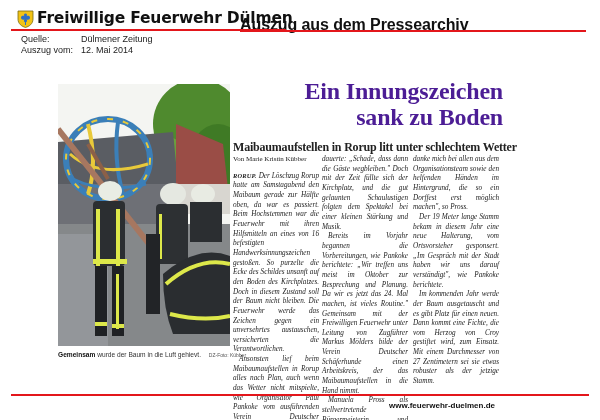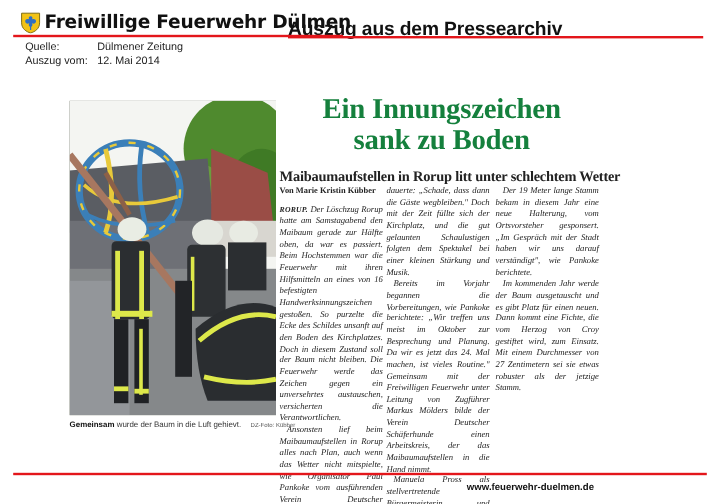--- a/index.html
+++ b/index.html
@@ -10,26 +10,26 @@
   .archive-label { position:absolute; left:240px; top:16px; font-size:16px; font-weight:bold; color:#111; letter-spacing:-0.1px; white-space:nowrap; }
   .red-rule { position:absolute; height:2px; background:#e3161b; }
   .meta { position:absolute; left:21px; font-size:9px; color:#222; white-space:nowrap; }
   .meta .k { display:inline-block; width:60px; }
 
   .photo { position:absolute; left:58px; top:84px; width:172px; height:262px; overflow:hidden; background:#7d8276; }
   .caption { position:absolute; left:58px; top:351px; font-size:6.6px; color:#333; white-space:nowrap; }
   .caption b { color:#111; }
   .caption .credit { font-size:5px; color:#555; margin-left:6px; }
 
-  .headline { position:absolute; left:233px; top:78px; width:270px; text-align:center; font-family:"Liberation Serif", serif; font-weight:bold; font-size:24px; line-height:26px; color:#15803d; letter-spacing:-0.2px; }
+  .headline { position:absolute; left:233px; top:78px; width:270px; text-align:right; font-family:"Liberation Serif", serif; font-weight:bold; font-size:24px; line-height:26px; color:#4c1d95; letter-spacing:-0.2px; }
   .subhead { position:absolute; left:233px; top:140px; width:270px; text-align:center; font-family:"Liberation Serif", serif; font-weight:bold; font-size:12px; color:#222; white-space:nowrap; letter-spacing:-0.2px; }
   .col { position:absolute; top:155px; width:86px; font-family:"Liberation Serif", serif; font-size:7.2px; line-height:9.65px; color:#222; text-align:justify; hyphens:manual; }
   .col p { margin:0; text-indent:6px;font-style:italic; }
   .col p.noind { text-indent:0; }
-  .byline { font-family:"Liberation Serif", serif; font-size:7px; font-weight:bold; color:#222; margin-bottom:6px; text-align:left; text-indent:0; white-space:nowrap; }
+  .byline { font-family:"Liberation Serif", serif; font-size:7px; font-weight:normal; color:#222; margin-bottom:6px; text-align:left; text-indent:0; white-space:nowrap; }
   .dateline { font-weight:bold; letter-spacing:0.2px; font-size:6.4px; }
 
   .footer-url { position:absolute; left:0; top:401px; width:495px; text-align:right; font-size:8px; font-weight:bold; color:#111; }
 </style>
 </head>
 <body>
 
 <div class="header">
   <svg class="logo" viewBox="0 0 17 18">
     <path d="M1 1 H16 V9 C16 14 12 16.5 8.5 17.5 C5 16.5 1 14 1 9 Z" fill="#f2c316" stroke="#7a6a10" stroke-width="0.8"></path>
@@ -118,18 +118,19 @@
   <p>Ansonsten lief beim Maibaumaufstellen in Rorup alles nach Plan, auch wenn das Wetter nicht mitspielte, wie Organisator Paul Pankoke vom ausführenden Verein Deutscher Schäferhunde be-</p>
 </div>
 
 <div class="col" style="left:322px;">
   <p class="noind">dauerte: „Schade, dass dann die Gäste wegbleiben." Doch mit der Zeit füllte sich der Kirchplatz, und die gut gelaunten Schaulustigen folgten dem Spektakel bei einer kleinen Stärkung und Musik.</p>
   <p>Bereits im Vorjahr begannen die Vorbereitungen, wie Pankoke berichtete: „Wir treffen uns meist im Oktober zur Besprechung und Planung. Da wir es jetzt das 24. Mal machen, ist vieles Routine." Gemeinsam mit der Freiwilligen Feuerwehr unter Leitung von Zugführer Markus Mölders bilde der Verein Deutscher Schäferhunde einen Arbeitskreis, der das Maibaumaufstellen in die Hand nimmt.</p>
   <p>Manuela Pross als stellvertretende Bürgermeisterin und Ortsvorsteher Dieter Klaas dankten den Beteiligten für ihre Arbeit. „Ich be-</p>
 </div>
 
 <div class="col" style="left:413px;">
+  <p class="noind">danke mich bei allen aus dem Organisationsteam sowie den helfenden Händen im Hintergrund, die so ein Dorffest erst möglich machen", so Pross.</p>
   <p>Der 19 Meter lange Stamm bekam in diesem Jahr eine neue Halterung, vom Ortsvorsteher gesponsert. „Im Gespräch mit der Stadt haben wir uns darauf verständigt", wie Pankoke berichtete.</p>
   <p>Im kommenden Jahr werde der Baum ausgetauscht und es gibt Platz für einen neuen. Dann kommt eine Fichte, die vom Herzog von Croy gestiftet wird, zum Einsatz. Mit einem Durchmesser von 27 Zentimetern sei sie etwas robuster als der jetzige Stamm.</p>
 </div>
 
 <div class="red-rule" style="left:11px; top:394px; width:578px;"></div>
 <div class="footer-url">www.feuerwehr-duelmen.de</div>
 
 </body></html>

